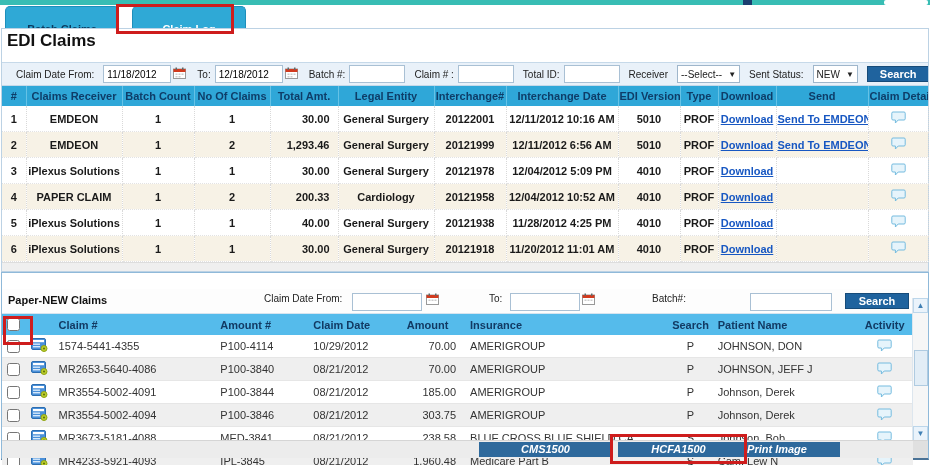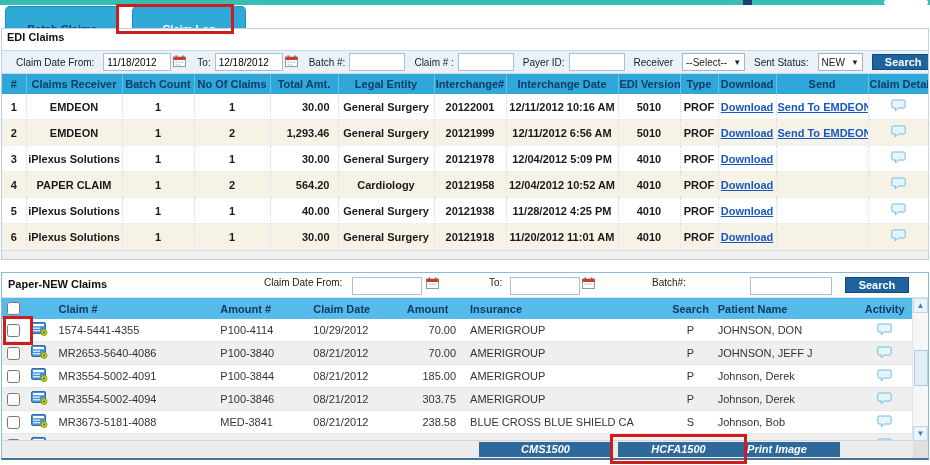--- a/index.html
+++ b/index.html
@@ -25,39 +25,39 @@
   .fake-select{display:inline-flex;justify-content:space-between;align-items:center;height:16px;
         border:1px solid #9FB6CB;background:#fff;padding:0 3px;vertical-align:middle;font-size:10px;cursor:pointer;}
   .fake-select .arr{font-size:8px;color:#222;margin-left:6px;}
   .btn-search{display:inline-block;background:#1F639E;border:1px solid #164B79;color:#fff;
         font-weight:bold;font-size:11px;padding:1px 12px;text-align:center;cursor:pointer;vertical-align:middle;}
   .lbl{color:#222;white-space:nowrap;}
   .icon-cal{display:inline-block;vertical-align:middle;cursor:pointer;margin:0 2px;}
 
   
   .edi{position:absolute;top:28px;left:1px;width:926px;border:1px solid #BCD2E4;background:#fff;}
-  .edi-title{height:15px;padding:2px 0 4px 5px;font-weight:bold;color:#111;background:#fff;font-size:11px;}
+  .edi-title{height:15px;padding:2px 0 16px 5px;font-weight:bold;color:#111;background:#fff;font-size:17px;}
   .edi-filters{height:22px;background:#E9F1F9;border-top:1px solid #C6D9E9;border-bottom:1px solid #C6D9E9;
         display:flex;align-items:center;padding-left:14px;white-space:nowrap;overflow:hidden;font-size:10px;}
   .fgap{margin-left:9px;}
   table.grid{width:100%;border-collapse:collapse;table-layout:fixed;}
   table.edi-grid thead th{background:#2FA7D8;color:#0E3D68;font-weight:bold;height:18px;font-size:11px;
         border-right:1px solid #65C2E6;overflow:hidden;white-space:nowrap;}
   table.edi-grid thead th:last-child{border-right:none;}
   table.edi-grid tbody td{height:23px;text-align:center;font-weight:bold;color:#1A1A1A;font-size:11px;
         border-right:1px dotted #D9D9D9;border-bottom:1px dotted #E3E3E3;overflow:hidden;white-space:nowrap;}
   table.edi-grid tbody tr.alt{background:#F7F2E6;}
   table.edi-grid td.amt{text-align:right;padding-right:8px;}
   a.lnk{color:#1757C2;text-decoration:underline;font-weight:bold;cursor:pointer;}
   .edi-footer{height:8px;background:#EFEFEF;border-top:1px solid #DDD;}
 
   
   .paper{position:absolute;top:272px;left:1px;width:926px;height:185px;border:1px solid #8FB9D9;
          border-bottom:2px solid #4A7296;background:#fff;}
-  .paper-filters{position:relative;height:24px;background:#FDFDFD;border-bottom:1px solid #D7E4EF;font-size:10px;}
+  .paper-filters{position:relative;height:24px;background:#FDFDFD;border-bottom:1px solid #D7E4EF;font-size:10px;margin-top:16px;}
   .paper-filters .abs{position:absolute;top:4px;}
   .paper-title{position:absolute;top:5px;left:6px;font-weight:bold;color:#111;font-size:11px;}
   table.paper-grid{width:911px;border-collapse:collapse;table-layout:fixed;}
   table.paper-grid thead th{background:#55BBEB;color:#123A63;font-weight:bold;height:19px;font-size:11px;
         text-align:left;padding-left:4px;overflow:hidden;white-space:nowrap;}
   table.paper-grid tbody td{height:20px;color:#333;font-size:11px;border-bottom:1px solid #E6E6E6;
         padding-left:4px;overflow:hidden;white-space:nowrap;}
   table.paper-grid tbody tr.alt{background:#EFEFEF;}
   table.paper-grid td.amt{text-align:right;padding-right:10px;}
   table.paper-grid td.ctr, table.paper-grid th.ctr{text-align:center;padding-left:0;}
@@ -129,21 +129,21 @@
             <rect x="5.5" y="6.5" width="2" height="1.5" fill="#CCC"></rect>
             <rect x="8.5" y="6.5" width="2" height="1.5" fill="#CCC"></rect>
             <rect x="2.5" y="9" width="2" height="1.5" fill="#CCC"></rect>
             <rect x="5.5" y="9" width="2" height="1.5" fill="#CCC"></rect>
           </svg>
       </span>
       <span class="lbl fgap">Batch #:</span>
       <input class="tbox" style="width: 48px; margin-left: 4px;" value="">
       <span class="lbl fgap">Claim # :</span>
       <input class="tbox" style="width: 48px; margin-left: 4px;" value="">
-      <span class="lbl fgap">Payer ID:</span>
+      <span class="lbl fgap">Total ID:</span>
       <input class="tbox" style="width: 48px; margin-left: 4px;" value="">
       <span class="lbl fgap">Receiver</span>
       <span class="fake-select fgap" style="width:68px">
         <span>--Select--</span>
         <span class="arr">▼</span>
       </span>
       <span class="lbl fgap">Sent Status:</span>
       <span class="fake-select fgap" style="width:70px">
         <span>NEW</span>
         <span class="arr">▼</span>
@@ -235,21 +235,21 @@
             <td></td>
             <td><span class="bubble"><svg width="15" height="13" viewBox="0 0 15 13">
                   <path d="M2 1h11a1.2 1.2 0 0 1 1.2 1.2v5.6A1.2 1.2 0 0 1 13 9H7.2L4.4 12V9H2A1.2 1.2 0 0 1 .8 7.8V2.2A1.2 1.2 0 0 1 2 1z" fill="#E6F4FB" stroke="#74BBDF"></path>
                 </svg></span></td>
           </tr>
           <tr class="alt">
             <td>4</td>
             <td>PAPER CLAIM</td>
             <td>1</td>
             <td>2</td>
-            <td class="amt">564.20</td>
+            <td class="amt">200.33</td>
             <td>Cardiology</td>
             <td>20121958</td>
             <td>12/04/2012 10:52 AM</td>
             <td>4010</td>
             <td>PROF</td>
             <td><a class="lnk">Download</a></td>
             <td></td>
             <td><span class="bubble"><svg width="15" height="13" viewBox="0 0 15 13">
                   <path d="M2 1h11a1.2 1.2 0 0 1 1.2 1.2v5.6A1.2 1.2 0 0 1 13 9H7.2L4.4 12V9H2A1.2 1.2 0 0 1 .8 7.8V2.2A1.2 1.2 0 0 1 2 1z" fill="#E6F4FB" stroke="#74BBDF"></path>
                 </svg></span></td>

